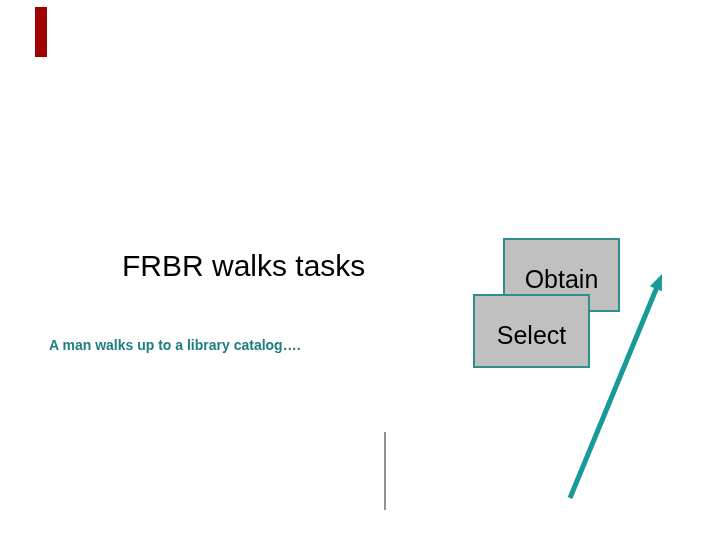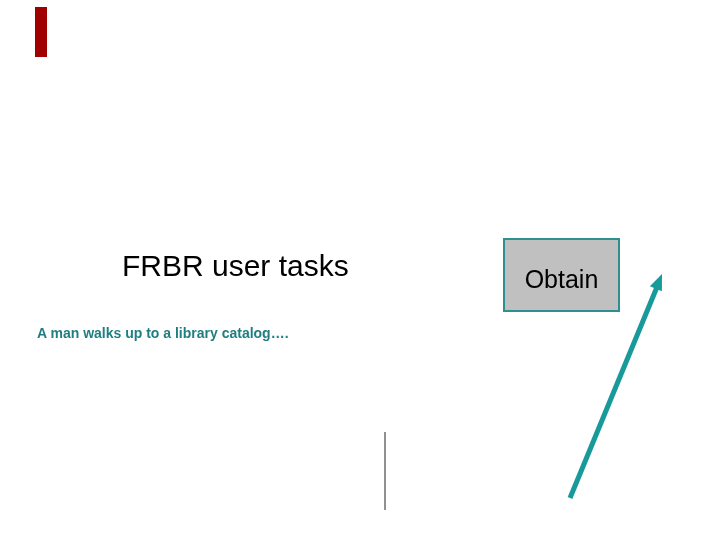--- a/index.html
+++ b/index.html
@@ -31,21 +31,21 @@
     font-size: 30px;
     font-weight: 400;
     color: #000000;
     letter-spacing: 0px;
     white-space: nowrap;
   }
   .subtitle {
     position: absolute;
     left: 37px;
     top: 325px;
-    margin: 0;
+    margin: 12px;
     font-size: 14px;
     font-weight: 700;
     color: #1f7f7f;
     white-space: nowrap;
   }
   .vline {
     position: absolute;
     left: 384px;
     top: 432px;
     width: 2px;
@@ -81,30 +81,33 @@
     pointer-events: none;
   }
 </style>
 </head>
 <body>
 
 <div class="slide">
 
   <div class="red-bar"></div>
 
-  <h1 class="title">FRBR user tasks</h1>
+  <h1 class="title">FRBR walks tasks</h1>
 
   <p class="subtitle">A man walks up to a library catalog….</p>
 
   <div class="vline"></div>
 
   <div class="task-box box-obtain">
     <span>Obtain</span>
   </div>
 
+  <div class="task-box box-select">
+    <span>Select</span>
+  </div>
 
 
 
   <svg class="arrow-svg" width="720" height="540" viewBox="0 0 720 540">
     <line x1="570" y1="498" x2="657" y2="287" stroke="#18999a" stroke-width="5"></line>
     <polygon points="662,274 661.9,291.3 649.9,286.3" fill="#18999a"></polygon>
   </svg>
 
 </div>
 

